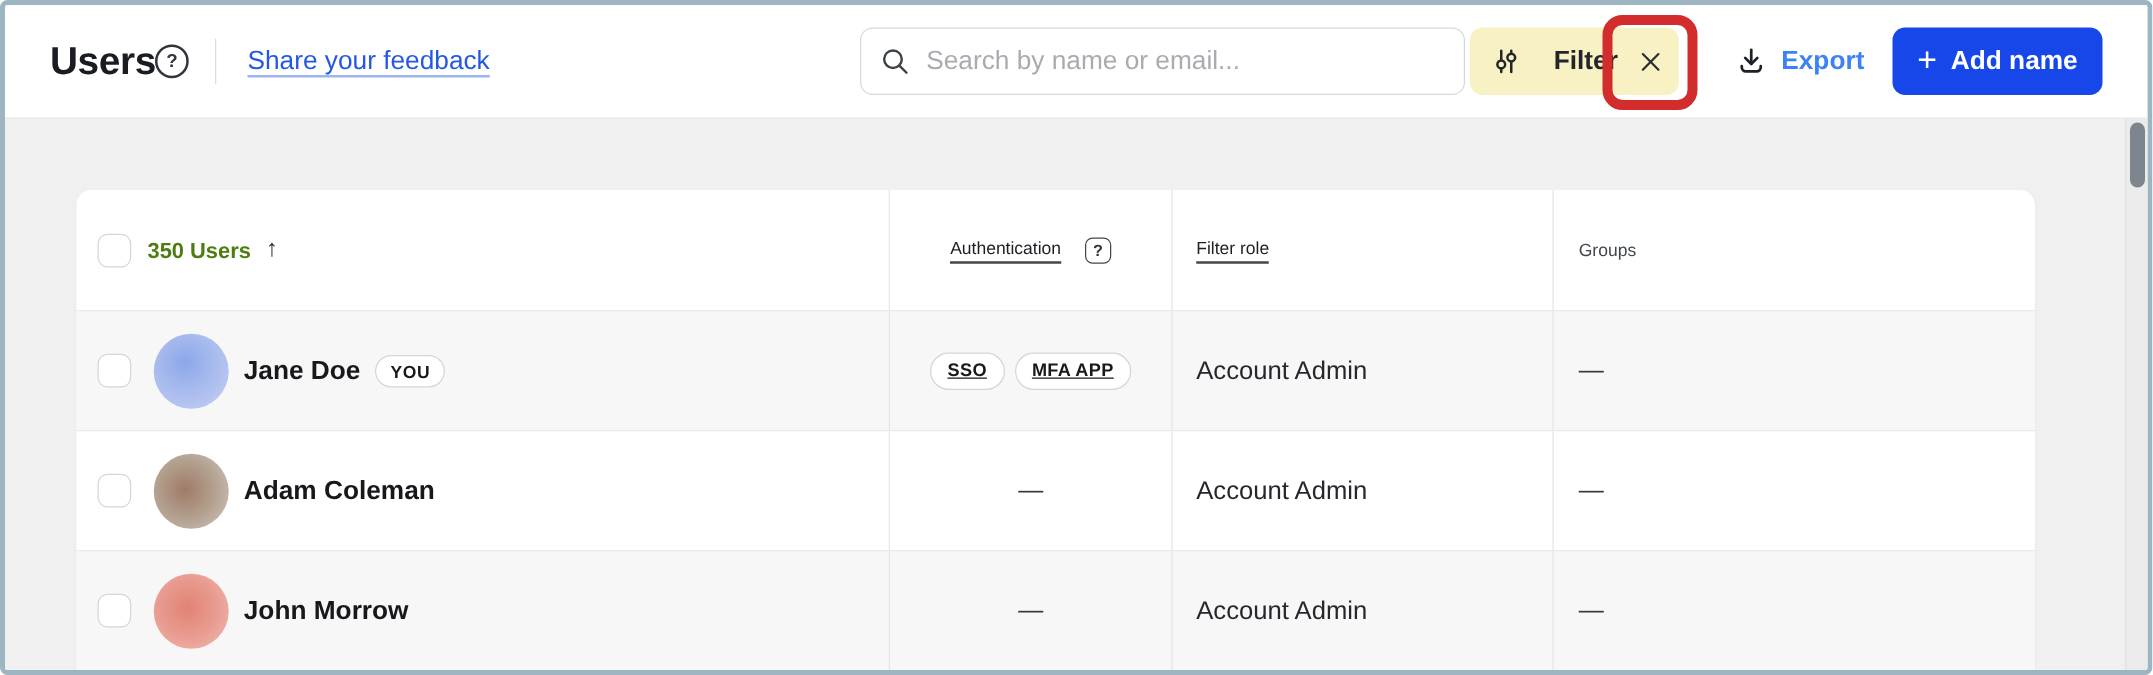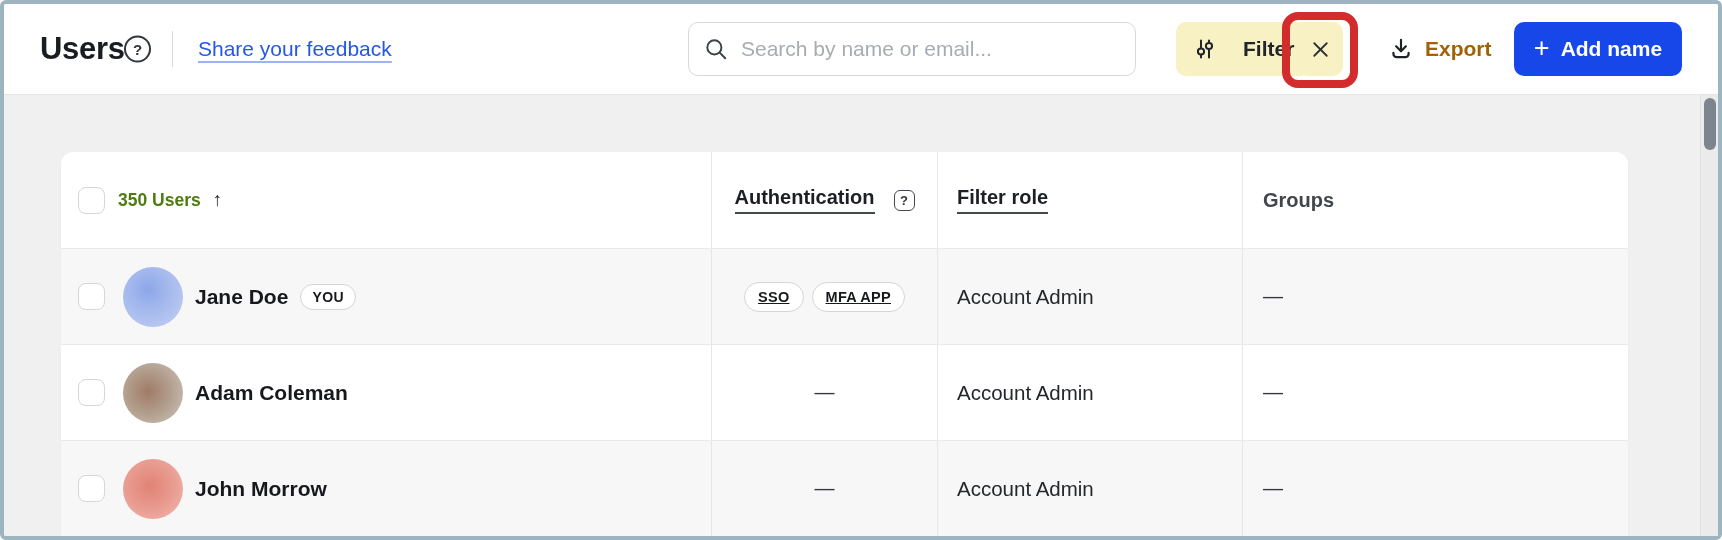--- a/index.html
+++ b/index.html
@@ -20,35 +20,35 @@
   .help-circle{ position:absolute; left:120px; top:50%; transform:translateY(-50%);
           width:27px; height:27px; border:2px solid #30363c; border-radius:50%;
           display:flex; align-items:center; justify-content:center;
           font-size:15px; font-weight:700; color:#30363c; }
   .vdiv{ position:absolute; left:168px; top:50%; transform:translateY(-50%);
           width:1px; height:36px; background:#d8dadc; }
   .feedback{ position:absolute; left:194px; top:50%; transform:translateY(-50%);
           font-size:21px; color:#2457e6; text-decoration:underline;
           text-decoration-color:rgba(36,87,230,.45); text-underline-offset:5px; cursor:pointer; }
 
-  .search{ position:absolute; left:684px; top:18px; width:448px; height:54px;
+  .search{ position:absolute; left:684px; top:18px; width:484px; height:54px;
           border:1px solid #d6d8db; border-radius:10px; background:#fff;
           display:flex; align-items:center; padding:0 14px; gap:12px; }
   .search svg{ flex:0 0 auto; }
   .search input{ border:none; outline:none; flex:1; font-size:21px; color:#20242a;
           font-family:inherit; background:transparent; }
   .search input::placeholder{ color:#a8acb1; }
 
   .btn{ position:absolute; top:18px; height:54px; display:flex; align-items:center;
         border:none; border-radius:10px; cursor:pointer; font-family:inherit; }
   .btn-filter{ left:1172px; padding:0 17px; gap:26px; background:#f7f1c3;
         font-size:21px; font-weight:700; color:#22262b; }
   .btn-clear{ left:1293px; width:46px; justify-content:center; background:#f7f1c3; }
   .btn-export{ left:1378px; padding:0 6px; gap:11px; background:transparent;
-        font-size:21px; font-weight:700; color:#a16207; }
+        font-size:21px; font-weight:700; color:#3b82f6; }
   .btn-add{ left:1510px; width:168px; justify-content:center; gap:11px;
         background:#1747e8; color:#ffffff; font-size:21px; font-weight:700; }
   .btn-add .plus{ font-size:27px; font-weight:400; line-height:1; margin-top:-2px; }
 
   .annotation{ position:absolute; left:1278px; top:8px; width:76px; height:76px;
         border:8px solid #d22c2c; border-radius:16px; z-index:5; pointer-events:none; }
 
   
   .main{ position:absolute; left:0; top:91px; right:0; bottom:0; background:#f0f0f1; }
 
@@ -65,21 +65,21 @@
   .cell.c2{ justify-content:center; gap:8px; }
   .cell.c3{ padding-left:19px; }
   .cell.c4{ padding-left:20px; }
 
   .checkbox{ width:27px; height:27px; border:1.5px solid #d3d6da; border-radius:8px;
         background:#fff; flex:0 0 auto; cursor:pointer; }
 
   .count{ margin-left:13px; font-size:17.5px; font-weight:700; color:#4d7c0f; }
   .sort-arrow{ margin-left:12px; font-size:19px; font-weight:700; color:#2a2e33; }
 
-  .colhead{ font-size:20px; font-weight:700; color:#1c1f23;text-align:right; }
+  .colhead{ font-size:14px; font-weight:400; color:#1c1f23;text-align:right; }
   .colhead.underlined{ border-bottom:2px solid #43484e; padding-bottom:3px; }
   .colhead.soft{ color:#41464c; }
   .help-square{ margin-left:11px; width:21px; height:21px; border:1.5px solid #43484e;
         border-radius:6px; display:flex; align-items:center; justify-content:center;
         font-size:13px; font-weight:700; color:#30363c; }
 
   .avatar{ width:60px; height:60px; border-radius:50%; margin-left:18px; flex:0 0 auto; }
   .avatar.blue{ background:radial-gradient(circle at 42% 38%, #8ca7e8 0%, #a9bcee 48%, #c6d0f4 100%); }
   .avatar.tan { background:radial-gradient(circle at 42% 48%, #a07b66 0%, #b3a08f 50%, #cfc9c1 100%); }
   .avatar.red { background:radial-gradient(circle at 45% 45%, #e18374 0%, #e99c91 52%, #f2beb6 100%); }

